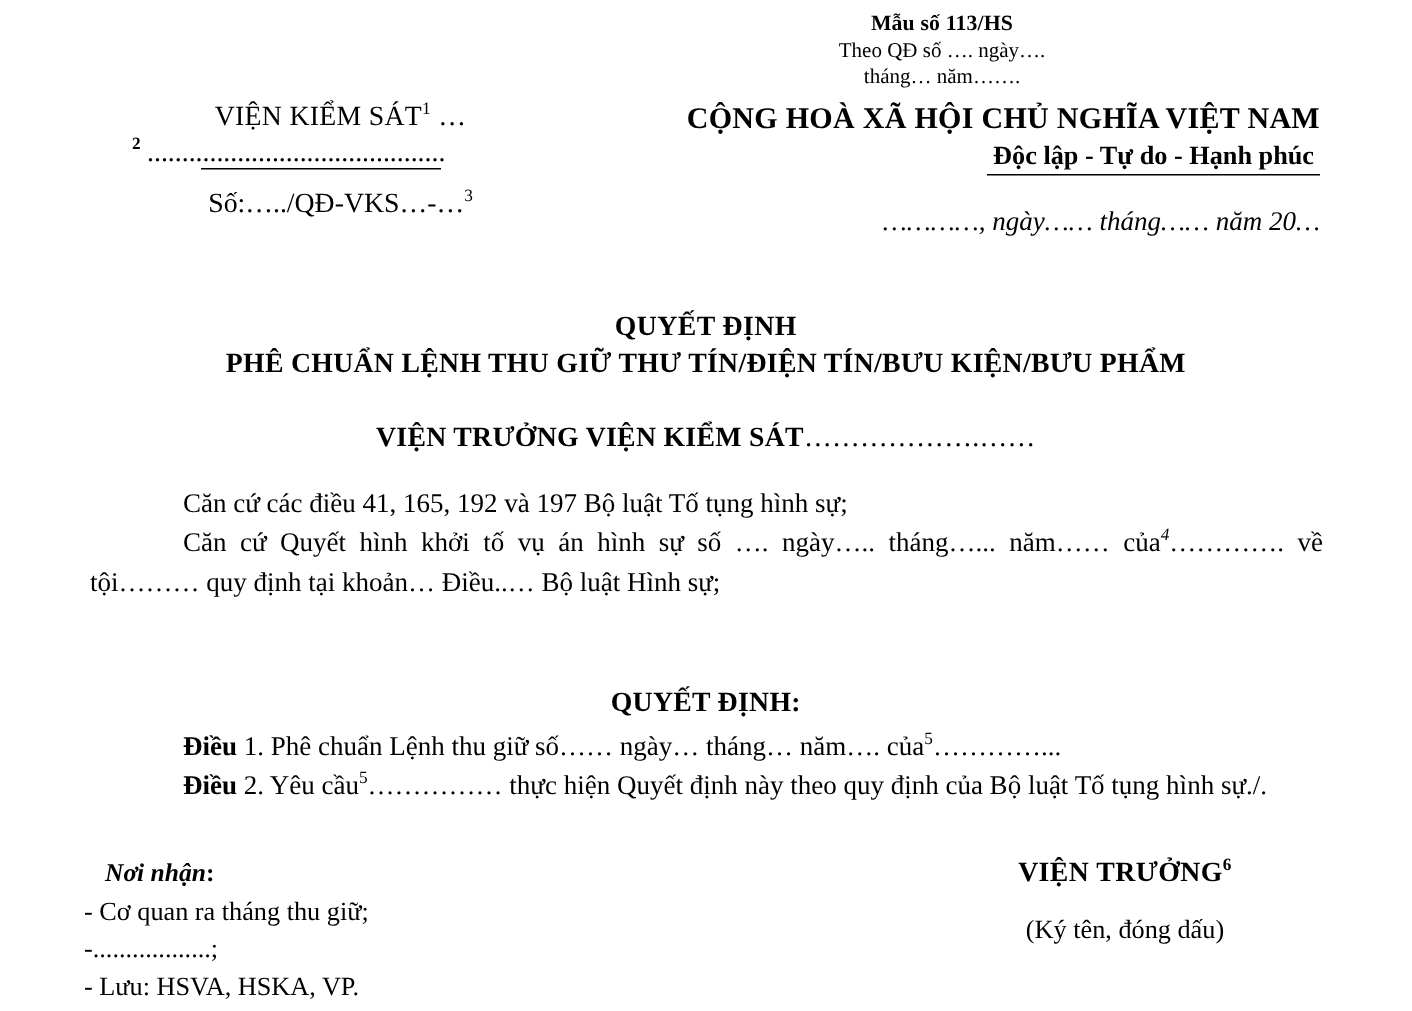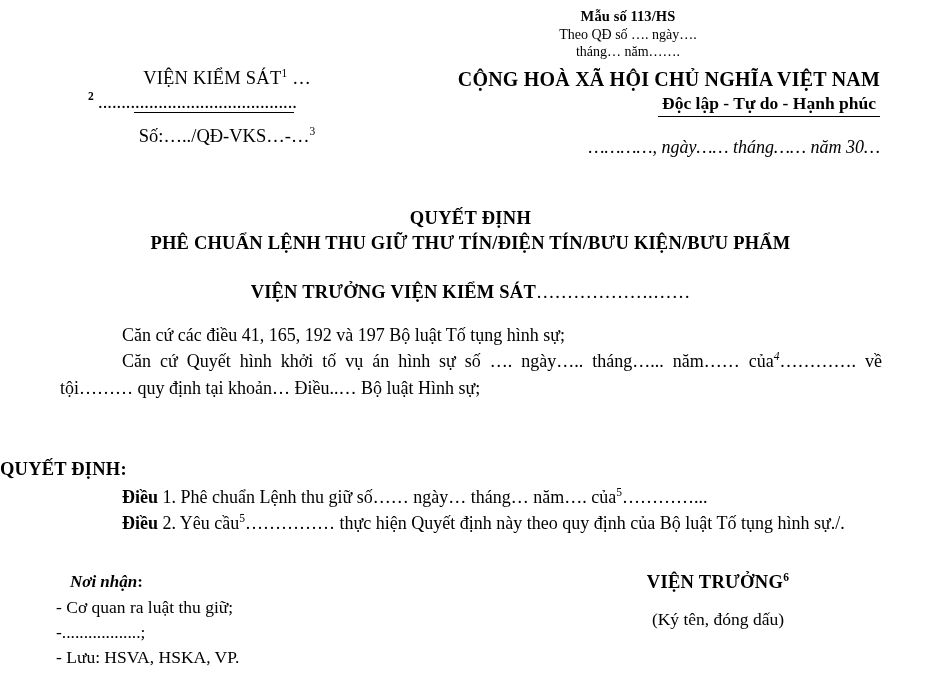--- a/index.html
+++ b/index.html
@@ -187,20 +187,21 @@
     vertical-align: super;
   }
   sup.it { font-style: italic; }
 
   
   .resolution-head {
     position: absolute;
     top: 459px;
     left: 0;
     width: 941px;
+    text-align: center;
     font-weight: bold;
     font-size: 18.5px;
     letter-spacing: .2px;
   }
   .articles {
     position: absolute;
     top: 484px;
     left: 60px;
     width: 822px;
   }
@@ -236,21 +237,21 @@
   }
   .recipients-title .colon {
     font-style: normal;
   }
   .recipients-item {
     font-size: 17.5px;
     line-height: 1.42;
   }
   .signature {
     position: absolute;
-    left: 568px;
+    left: 600px;
     top: 0;
     width: 300px;
     text-align: center;
   }
   .sign-title {
     font-weight: bold;
     font-size: 18.5px;
     letter-spacing: .3px;
   }
   .sign-note {
@@ -280,21 +281,21 @@
       </div>
       <div class="org-number"><span>Số:…../QĐ-VKS…-…</span><sup>3</sup></div>
     </div>
 
     <div class="nation-block">
       <div class="nation-title">CỘNG HOÀ XÃ HỘI CHỦ NGHĨA VIỆT NAM</div>
       <div class="nation-motto-wrap">
         <div class="nation-motto">Độc lập - Tự do - Hạnh phúc</div>
         <div class="nation-motto-rule"></div>
       </div>
-      <div class="date-line">…………, ngày…… tháng…… năm 30…</div>
+      <div class="date-line">…………, ngày…… tháng…… năm 20…</div>
     </div>
 
   </div>
 
   <div class="titles">
     <div class="doc-title">QUYẾT ĐỊNH</div>
     <div class="doc-subtitle">PHÊ CHUẨN LỆNH THU GIỮ THƯ TÍN/ĐIỆN TÍN/BƯU KIỆN/BƯU PHẨM</div>
     <div class="issuer-line"><span class="issuer-name">VIỆN TRƯỞNG VIỆN KIỂM SÁT</span><span class="issuer-dots">……………….……</span></div>
   </div>
 
@@ -307,21 +308,21 @@
 
   <div class="articles">
     <p class="article"><b>Điều</b><span> 1. Phê chuẩn Lệnh thu giữ số…… ngày… tháng… năm…. của</span><sup>5</sup><span>…………...</span></p>
     <p class="article"><b>Điều</b><span> 2. Yêu cầu</span><sup>5</sup><span>…………… thực hiện Quyết định này theo quy định của Bộ luật Tố tụng hình sự./.</span></p>
   </div>
 
   <div class="footer">
 
     <div class="recipients">
       <div class="recipients-title"><span>Nơi nhận</span><span class="colon">:</span></div>
-      <div class="recipients-item">- Cơ quan ra luật thu giữ;</div>
+      <div class="recipients-item">- Cơ quan ra tháng thu giữ;</div>
       <div class="recipients-item">-..................;</div>
       <div class="recipients-item">- Lưu: HSVA, HSKA, VP.</div>
     </div>
 
     <div class="signature">
       <div class="sign-title"><span>VIỆN TRƯỞNG</span><sup>6</sup></div>
       <div class="sign-note">(Ký tên, đóng dấu)</div>
     </div>
 
   </div>

